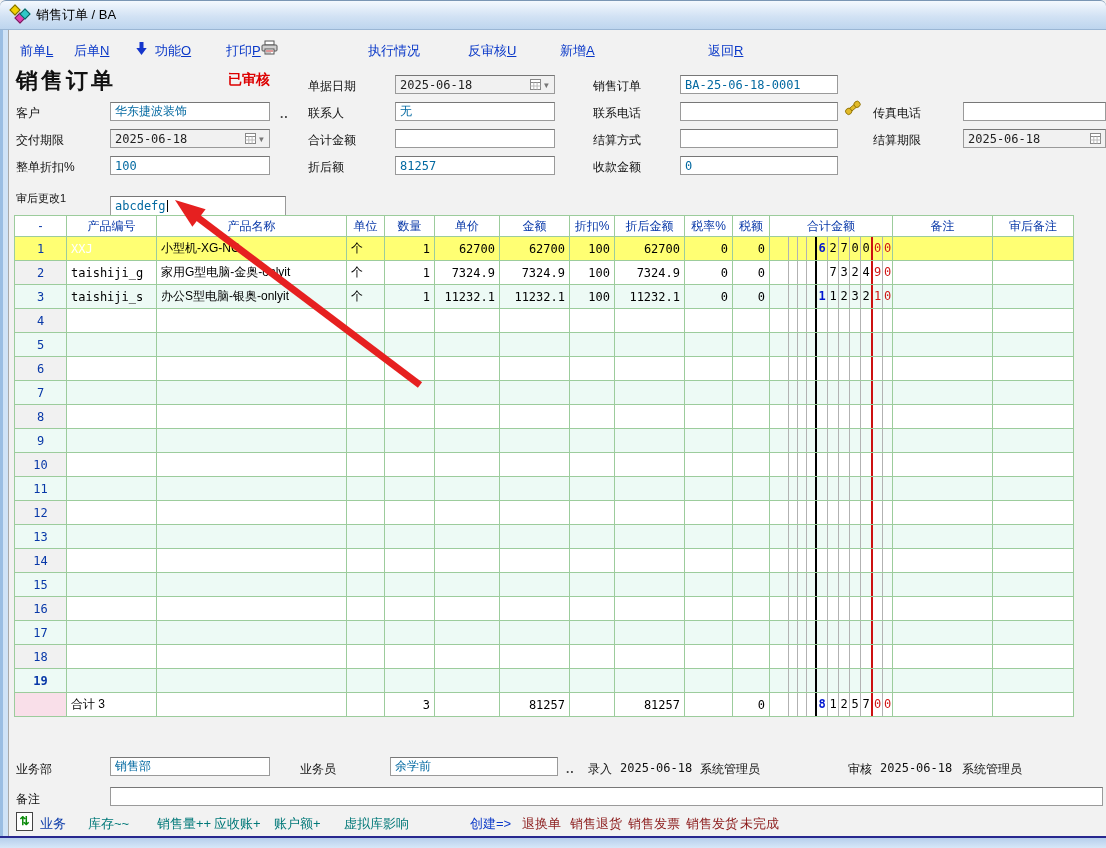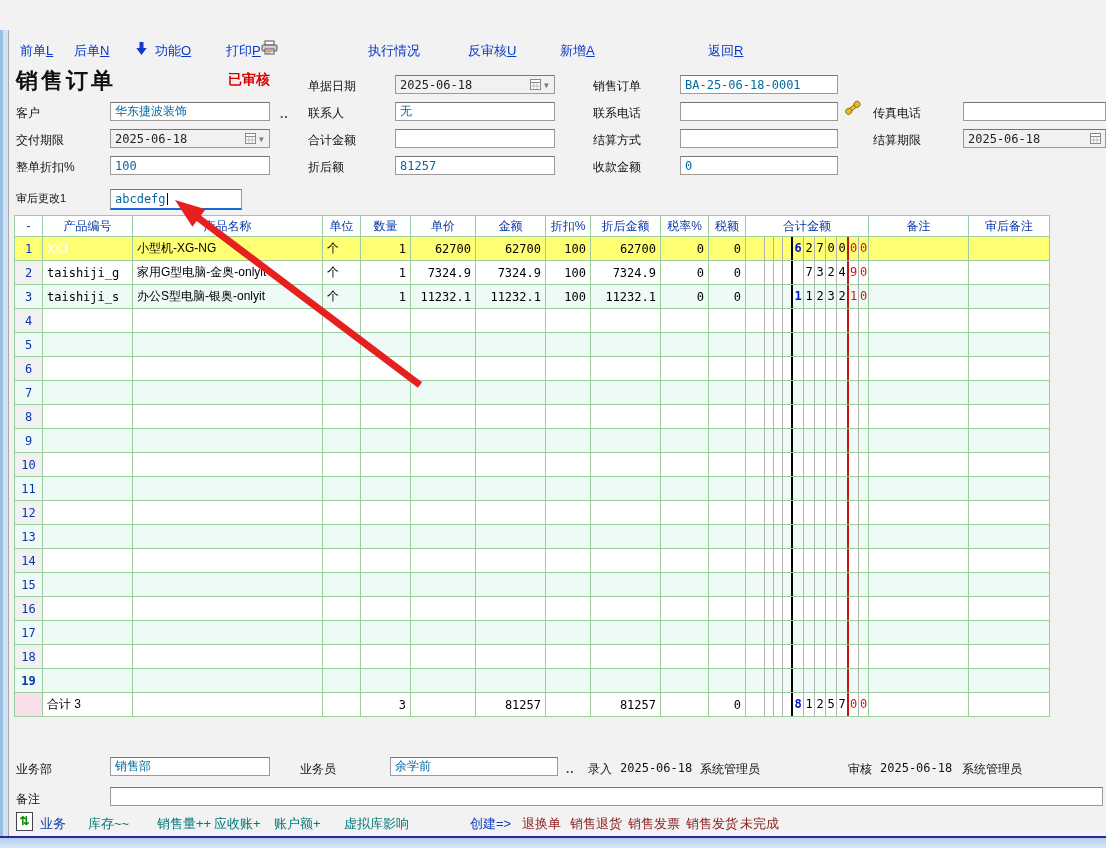--- a/index.html
+++ b/index.html
@@ -64,20 +64,28 @@
   .refresh-box{position:absolute;left:16px;top:812px;width:15px;height:17px;border:1px solid #444;
     background:#fff;color:#0a8a0a;font-weight:bold;font-size:12px;line-height:16px;text-align:center;}
   
   svg.overlay{position:absolute;left:0;top:0;z-index:50;pointer-events:none;}
 </style>
 </head>
 <body>
 
 <div class="window">
 
+  <div class="titlebar">
+    <span class="app-icon">
+      <i style="left:3px;top:2px;background:#f2d200;border-color:#7c6a00;"></i>
+      <i style="left:8px;top:10px;background:#e040b0;border-color:#701c58;"></i>
+      <i style="left:13px;top:6px;background:#30c8c8;border-color:#0c5e5e;"></i>
+    </span>
+    <span class="titletext">销售订单 / BA</span>
+  </div>
 
   <span class="tb" style="left:20px"><span>前单</span><u>L</u></span>
   <span class="tb" style="left:74px"><span>后单</span><u>N</u></span>
   <span class="tb" style="left:136px"><svg width="11" height="13" viewBox="0 0 11 13">
         <path d="M3.5 0h4v6h3.2L5.5 13 .3 6h3.2z" fill="#1536cc"></path>
       </svg></span>
   <span class="tb" style="left:155px"><span>功能</span><u>O</u></span>
   <span class="tb" style="left:226px"><span>打印</span><u>P</u></span>
   <span class="tb" style="left:260px;top:40px">
     <svg width="20" height="16" viewBox="0 0 20 16">
@@ -112,21 +120,21 @@
           <line x1="0.5" y1="7" x2="10.5" y2="7" stroke="#bbb"></line>
         </svg>
         <span>▾</span>
       </span>
   </div>
 
   <span class="lbl" style="left:16px;top:159px">整单折扣%</span>
   <div class="fld" style="left:110px;top:156px;width:160px">100</div>
 
   <span class="lbl" style="left:16px;top:191px;font-size:11px">审后更改1</span>
-  <div class="fld focus" style="left:110px;top:189px;width:132px">
+  <div class="fld focus" style="left:110px;top:196px;width:176px">
     <span>abcdefg</span>
       <span class="caret"></span>
   </div>
 
   <span class="lbl" style="left:308px;top:78px">单据日期</span>
   <div class="fld date" style="left:395px;top:75px;width:160px">
     <span>2025-06-18</span>
     <span class="ic">
         <svg width="11" height="11" viewBox="0 0 11 11">
           <rect x="0.5" y="0.5" width="10" height="10" fill="#fff" stroke="#888"></rect>
@@ -588,21 +596,21 @@
               <span class="dgc w10"></span>
               <span class="dgc w10 rd"></span>
               <span class="dgc w9 dec"></span>
               <span class="dgc w9 dec last"></span>
             </span>
           </td>
           <td class="" style="width: 100px;"></td>
           <td class="" style="width: 81px;"></td>
         </tr>
         <tr>
-          <td class="c-num" style="width: 28px;">14</td>
+          <td class="c-num" style="width: 52px;">14</td>
           <td class="" style="width: 90px;"></td>
           <td class="" style="width: 190px;"></td>
           <td class="" style="width: 38px;"></td>
           <td class="" style="width: 50px;"></td>
           <td class="" style="width: 65px;"></td>
           <td class="" style="width: 70px;"></td>
           <td class="" style="width: 45px;"></td>
           <td class="" style="width: 70px;"></td>
           <td class="" style="width: 48px;"></td>
           <td class="" style="width: 37px;"></td>

